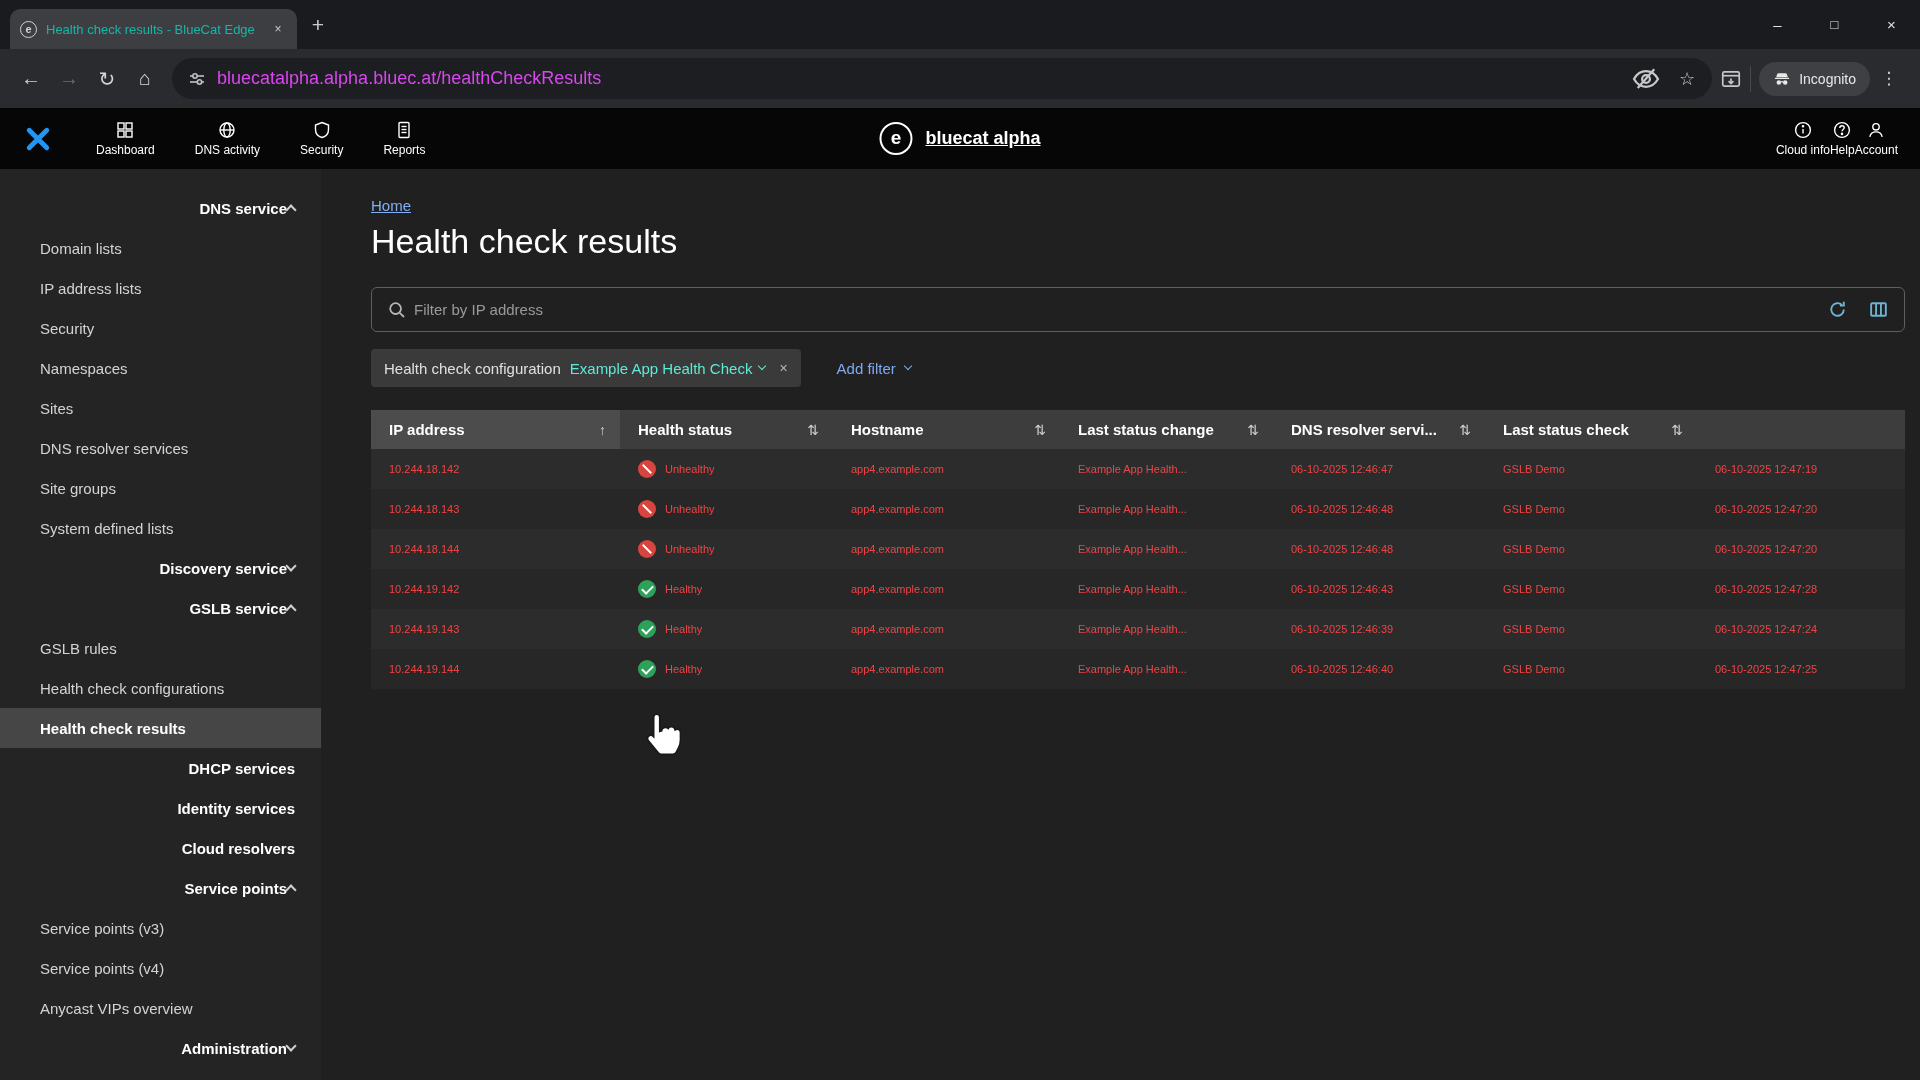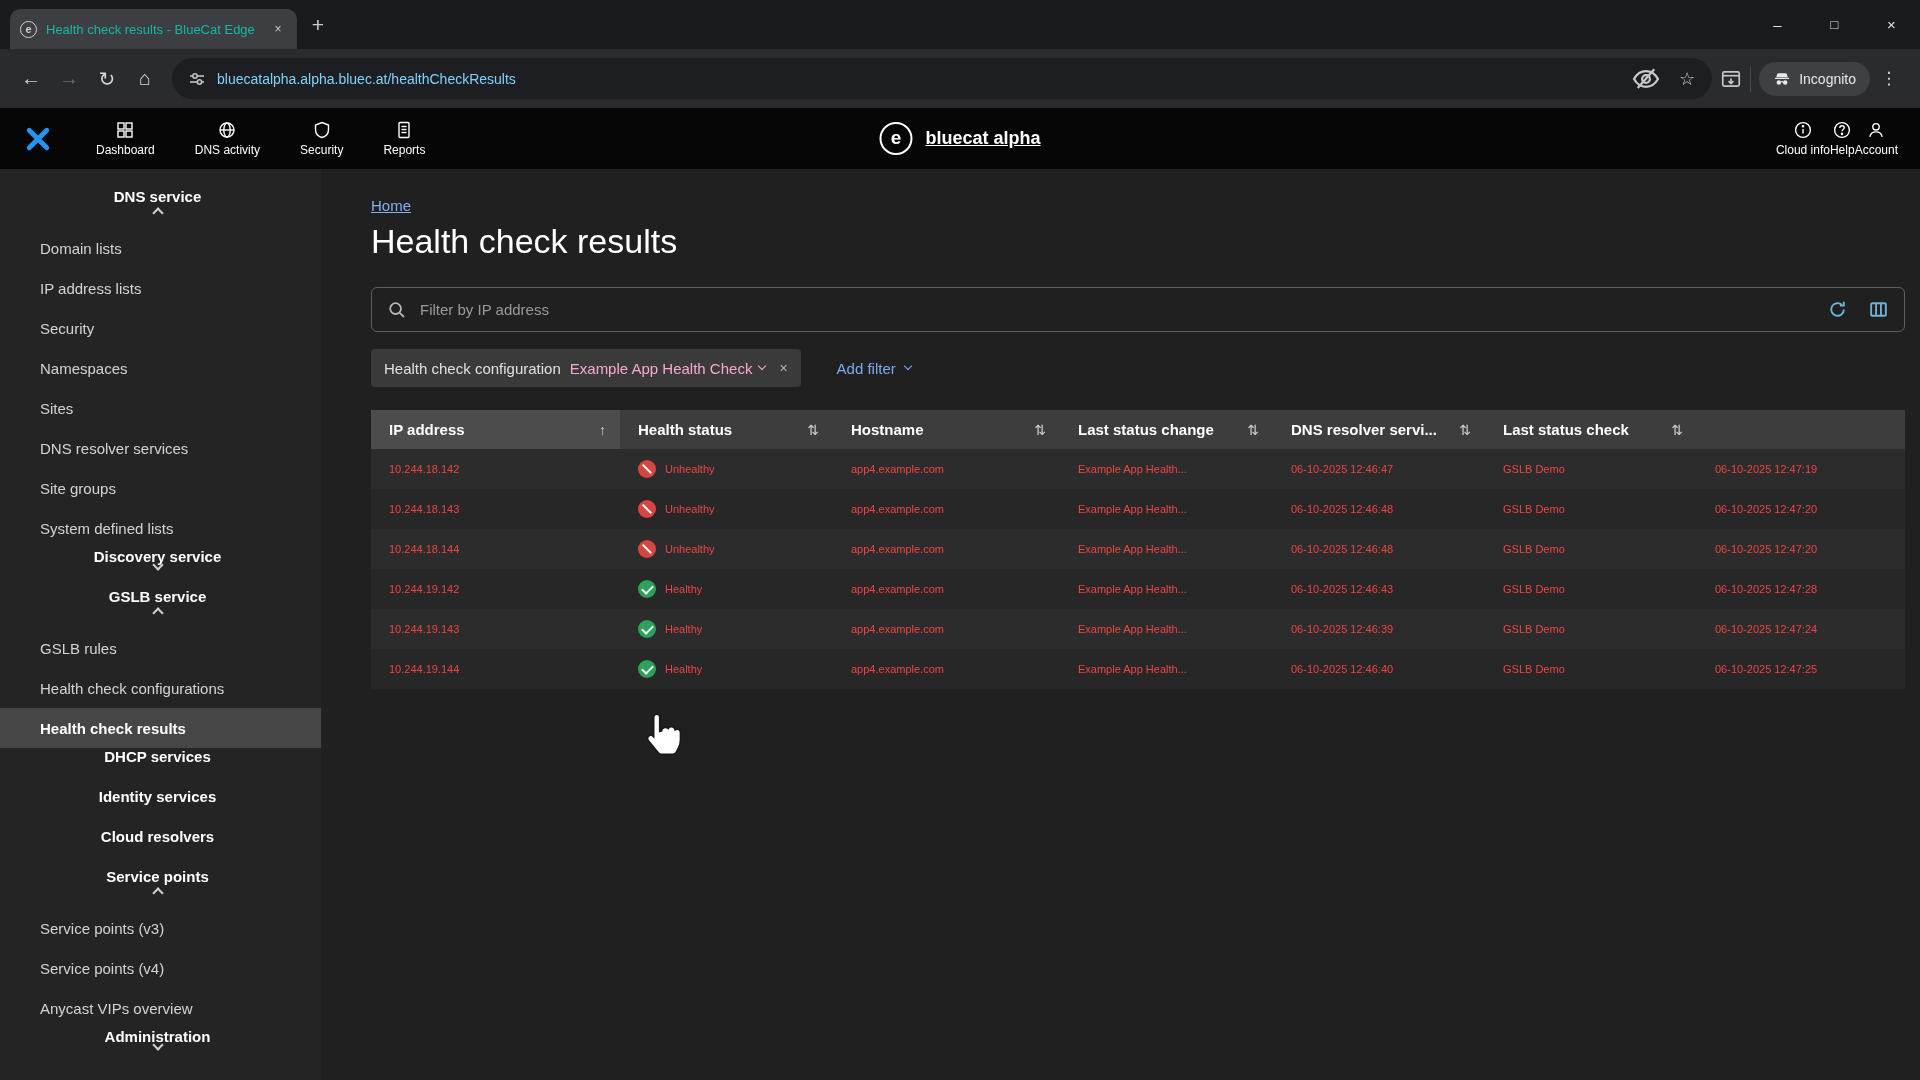--- a/index.html
+++ b/index.html
@@ -24,21 +24,21 @@
   .i-max::before{content:"□"; font-size:13px;} .i-kebab::before{content:"⋮";}
   .i-back::before{content:"←";} .i-fwd::before{content:"→";} .i-reload::before{content:"↻";}
   .i-home::before{content:"⌂";} .i-star::before{content:"☆";}
   .i-sortud::before{content:"⇅";} .i-sortup::before{content:"↑";}
 
   .toolbar { height:59px; background:#2a2b2e; display:flex; align-items:center; padding:0 12px; }
   .nav-btn { width:38px; height:38px; border-radius:50%; font-size:20px; color:#d6d6d6; flex:none;}
   .nav-btn.disabled { color:#6b6c6f; }
   .omnibox { flex:1; height:41px; background:#1d1e21; border-radius:21px; display:flex;
              align-items:center; padding:0 10px 0 16px; gap:11px; margin:0 8px; }
-  .omni-url { flex:1; color:#7dd3fc; font-size:14px; white-space:nowrap; overflow:hidden; }
+  .omni-url { flex:1; color:#d946ef; font-size:18px; white-space:nowrap; overflow:hidden; }
   .omni-ic { width:30px; height:30px; flex:none; font-size:18px; }
   .tool-divider { width:1px; height:26px; background:#47484b; margin:0 8px; flex:none;}
   .incog-chip { height:34px; background:#3f4044; border-radius:17px; display:flex; align-items:center;
                 gap:8px; padding:0 14px; color:#e8e8e8; font-size:14px; flex:none;}
 
   
   .app-header { height:61px; background:#060606; display:flex; align-items:center;
                 padding:0 22px; position:relative; }
   .x-logo { width:32px; height:32px; margin-right:42px; display:flex; align-items:center; justify-content:center; flex:none;}
   .hnav { display:flex; gap:40px; }
@@ -51,46 +51,46 @@
                 color:#fff; font-size:19px; font-weight:bold; display:flex; align-items:center;
                 justify-content:center; padding-bottom:2px; }
   .brand-text { color:#fff; font-size:18px; font-weight:bold; text-decoration:underline; }
   .header-right { margin-left:auto; display:flex; }
 
   
   .app-body { display:flex; height:911px; background:#202020; }
   .sidebar { width:321px; background:#242424; padding-top:19px; flex:none; }
   .sb-item { height:40px; display:flex; align-items:center; padding:0 26px 0 20px;
              color:#ffffff; font-size:15px; cursor:default; }
-  .sb-item.section { font-weight:bold; justify-content:flex-start;flex-direction:column; }
+  .sb-item.section { font-weight:bold; justify-content:flex-end; }
   .sb-item.child { padding-left:40px; color:#d4d4d4; }
   .sb-item.selected { background:#464646; color:#fff; font-weight:bold; }
   .chev { width:8px; height:8px; border-right:2px solid #cfcfcf; border-bottom:2px solid #cfcfcf;
           display:inline-block; flex:none;}
   .chev.down { transform:rotate(45deg); margin-top:-4px; }
   .chev.up   { transform:rotate(-135deg); margin-top:4px; }
   .chev.sm { width:6px; height:6px; border-width:1.7px; border-color:currentColor; }
 
   .main { flex:1; padding:28px 15px 0 50px; position:relative; min-width:0; }
   .breadcrumb { color:#82aef3; font-size:15px; text-decoration:underline; width:max-content; }
   .page-title { margin-top:7px; color:#fff; font-size:34px; font-weight:400; }
 
   .filterbar { margin-top:26px; height:45px; border:1px solid #5f5f5f; border-radius:6px;
-               display:flex; align-items:center; padding:0 15px; gap:13px; }
+               display:flex; align-items:center; padding:0 15px; gap:7px; }
   .filter-input { flex:1; background:transparent; border:none; outline:none; color:#e0e0e0;
                   font-size:15px; font-family:"Liberation Sans", sans-serif; }
   .filter-input::placeholder { color:#9a9a9a; }
   .fb-actions { display:flex; gap:20px; align-items:center; color:#6fb3d2; }
   .fb-actions svg { width:21px; height:21px; stroke:#6fb3d2; fill:none; stroke-width:1.8; }
 
   .chiprow { margin-top:17px; display:flex; align-items:center; gap:36px; }
   .chip { display:flex; align-items:center; background:#3a3a3a; border-radius:4px; height:38px;
           padding:0 13px; gap:9px; font-size:15px; }
   .chip-label { color:#e0e0e0; }
-  .chip-value { color:#f9a8d4; display:flex; gap:7px; align-items:center; }
+  .chip-value { color:#5eead4; display:flex; gap:7px; align-items:center; }
   .chip-close { color:#b5b5b5; font-size:14px; margin-left:5px; }
   .add-filter { color:#7faaf0; font-size:15px; display:flex; gap:9px; align-items:center; }
 
   
   .htable { margin-top:23px; }
   .thead, .trow { display:grid; grid-template-columns:249px 213px 227px 213px 212px 212px minmax(0,1fr); }
   .thead { background:#3d3d3d; height:39px; }
   .th { display:flex; align-items:center; justify-content:space-between;
         padding:0 14px 0 18px; color:#fff; font-weight:bold; font-size:15px; overflow:hidden; white-space:nowrap;}
   .th.sorted { background:#4c4c4c; }

